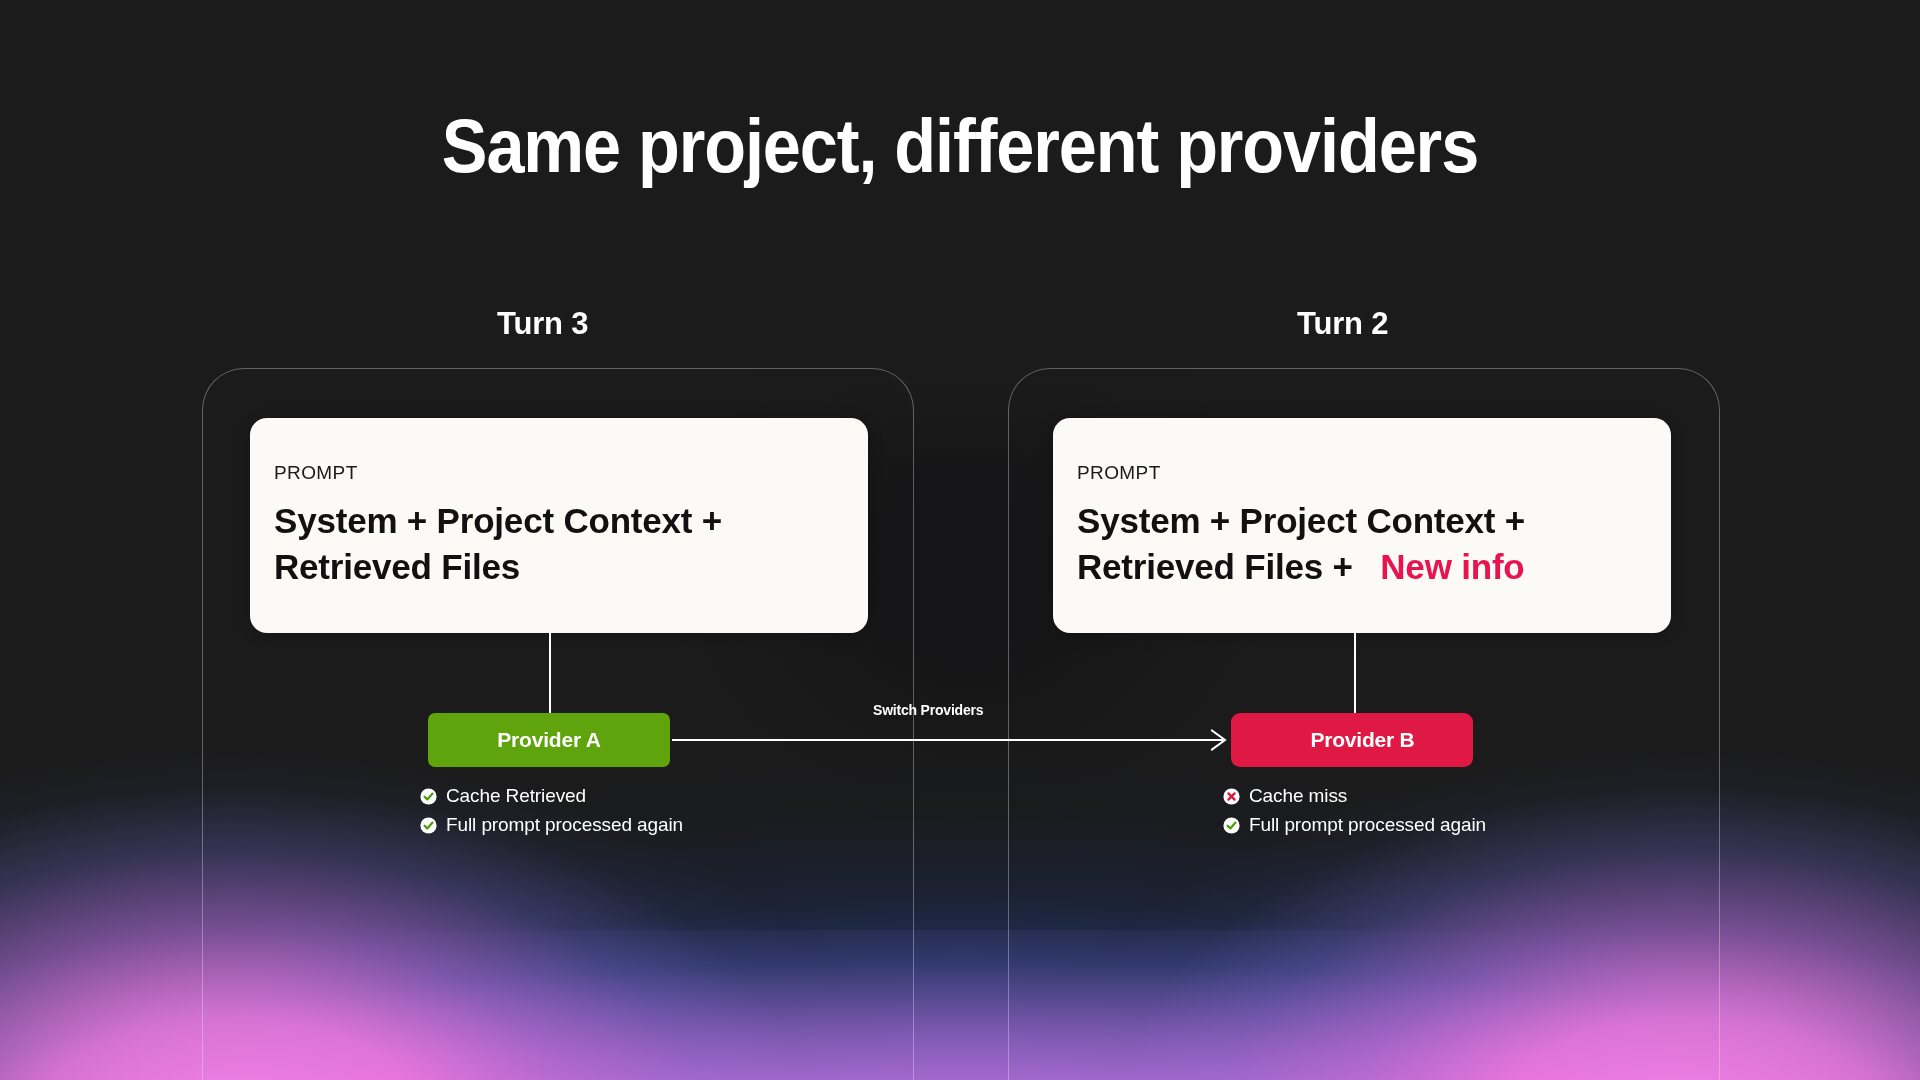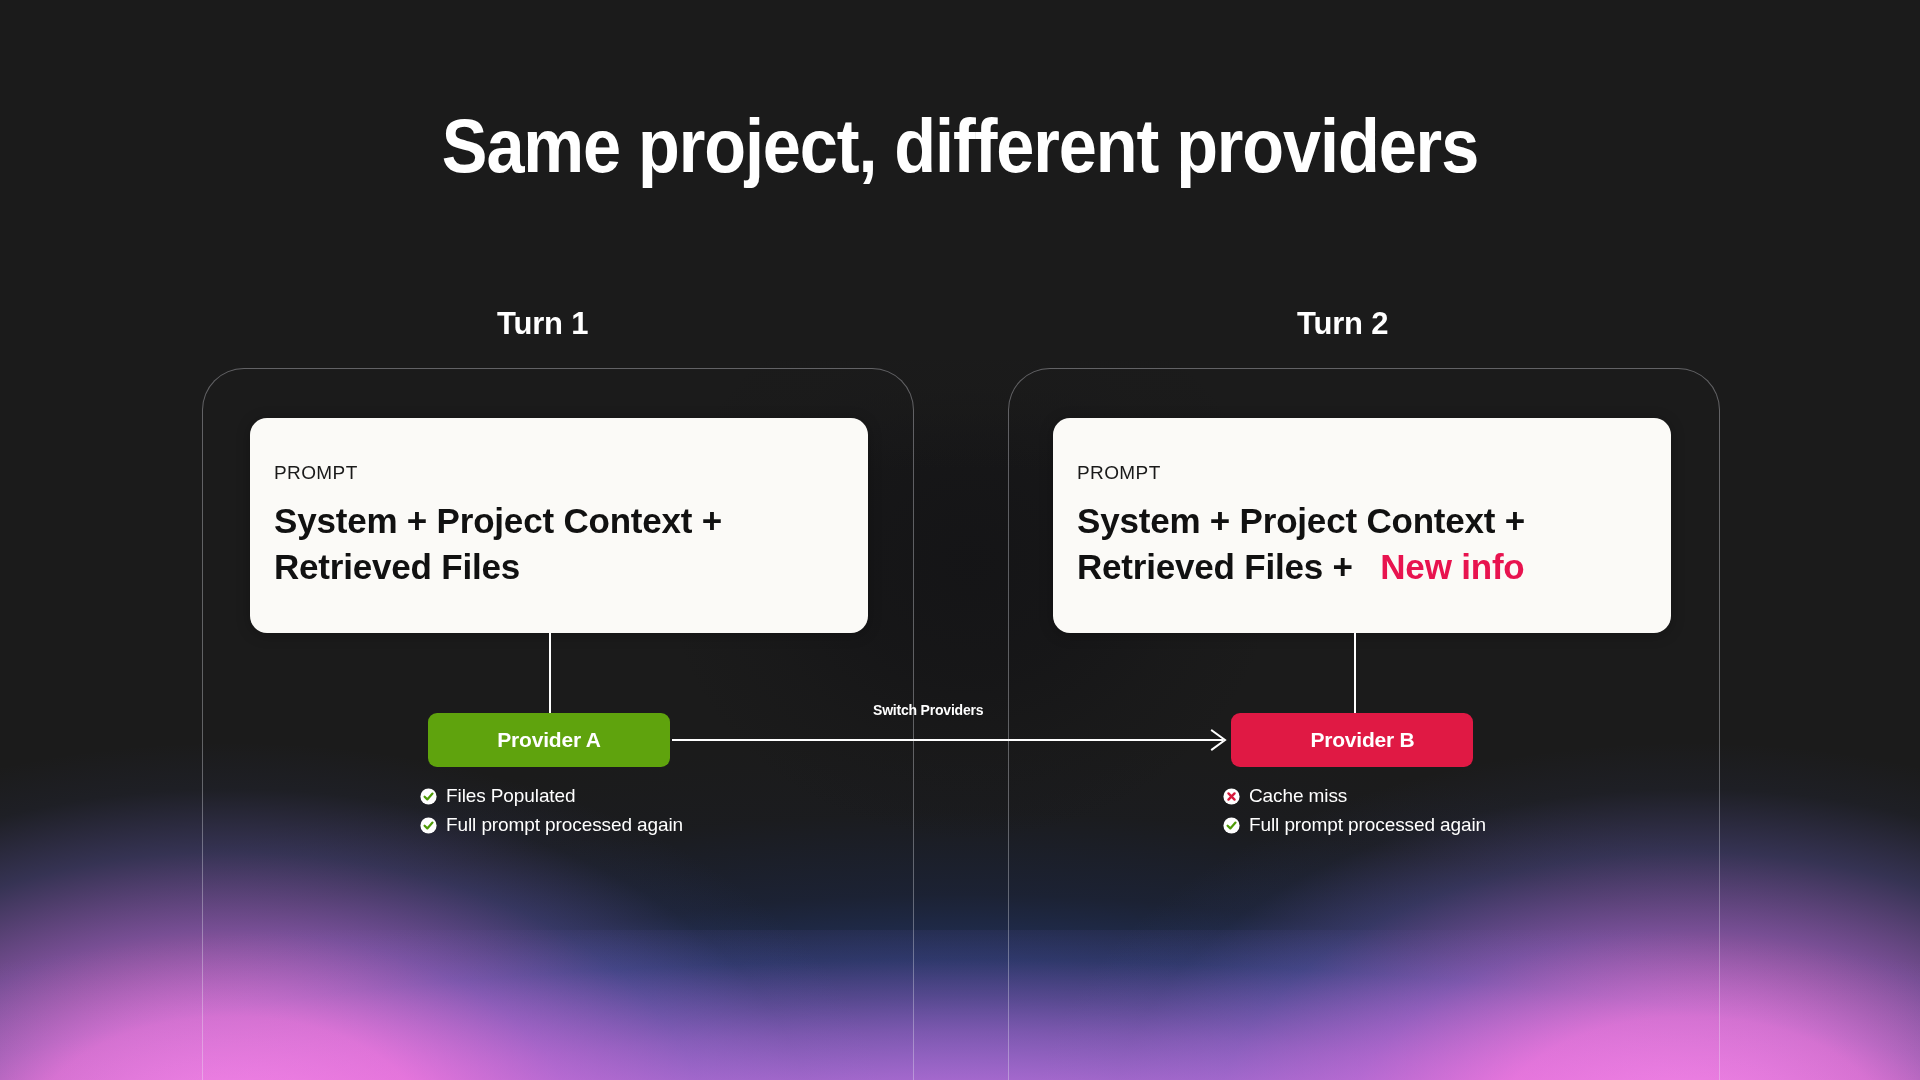--- a/index.html
+++ b/index.html
@@ -162,21 +162,21 @@
     height:54px;
     border-radius:9px;
     display:flex;
     align-items:center;
     justify-content:center;
     color:#ffffff;
     font-size:21px;
     font-weight:700;
     letter-spacing:-0.2px;
   }
-  #provider-a-button { left:428px; }
+  #provider-a-button { left:428px;border-radius:7px; }
   #provider-b-button { left:1231px; }
 
   
   #switch-connector {
     position:absolute;
     left:672px; top:720px;
     width:558px; height:40px;
   }
   #switch-connector svg { display:block; }
   #switch-label {
@@ -220,21 +220,21 @@
   <div class="glow" id="glow-pink-right"></div>
   <div class="glow" id="glow-pink-bottom"></div>
   <div class="glow" id="glow-dark-center"></div>
   <div class="glow" id="vignette-top"></div>
 
   <div id="title">Same project, different providers</div>
 
   <div class="panel" id="panel-turn1"></div>
   <div class="panel" id="panel-turn2"></div>
 
-  <div class="turn-label" id="turn1-label">Turn 1</div>
+  <div class="turn-label" id="turn1-label">Turn 3</div>
   <div class="turn-label" id="turn2-label">Turn 2</div>
 
   <div class="prompt-card" id="prompt-card-turn1">
     <div class="prompt-kicker">PROMPT</div>
     <div class="prompt-body"><span>System + Project Context + Retrieved Files</span></div>
   </div>
 
   <div class="prompt-card" id="prompt-card-turn2">
     <div class="prompt-kicker">PROMPT</div>
     <div class="prompt-body"><span>System + Project Context + Retrieved Files + </span><span class="new-info">New info</span></div>
@@ -268,21 +268,21 @@
     </svg>
   </div>
   <div id="switch-label">Switch Providers</div>
 
   <div class="bullets" id="bullets-turn1">
     <div class="bullet-row">
       <svg class="bullet-icon" viewBox="0 0 20 20">
         <circle cx="10" cy="10" r="9.5" fill="#ffffff"></circle>
         <path d="M5.4 10.2 L8.6 13.4 L14.7 6.6" stroke="#4e9a06" stroke-width="2.6" fill="none" stroke-linecap="round" stroke-linejoin="round"></path>
       </svg>
-      <span class="bullet-text">Files Populated</span>
+      <span class="bullet-text">Cache Retrieved</span>
     </div>
     <div class="bullet-row">
       <svg class="bullet-icon" viewBox="0 0 20 20">
         <circle cx="10" cy="10" r="9.5" fill="#ffffff"></circle>
         <path d="M5.4 10.2 L8.6 13.4 L14.7 6.6" stroke="#4e9a06" stroke-width="2.6" fill="none" stroke-linecap="round" stroke-linejoin="round"></path>
       </svg>
       <span class="bullet-text">Full prompt processed again</span>
     </div>
   </div>
 

